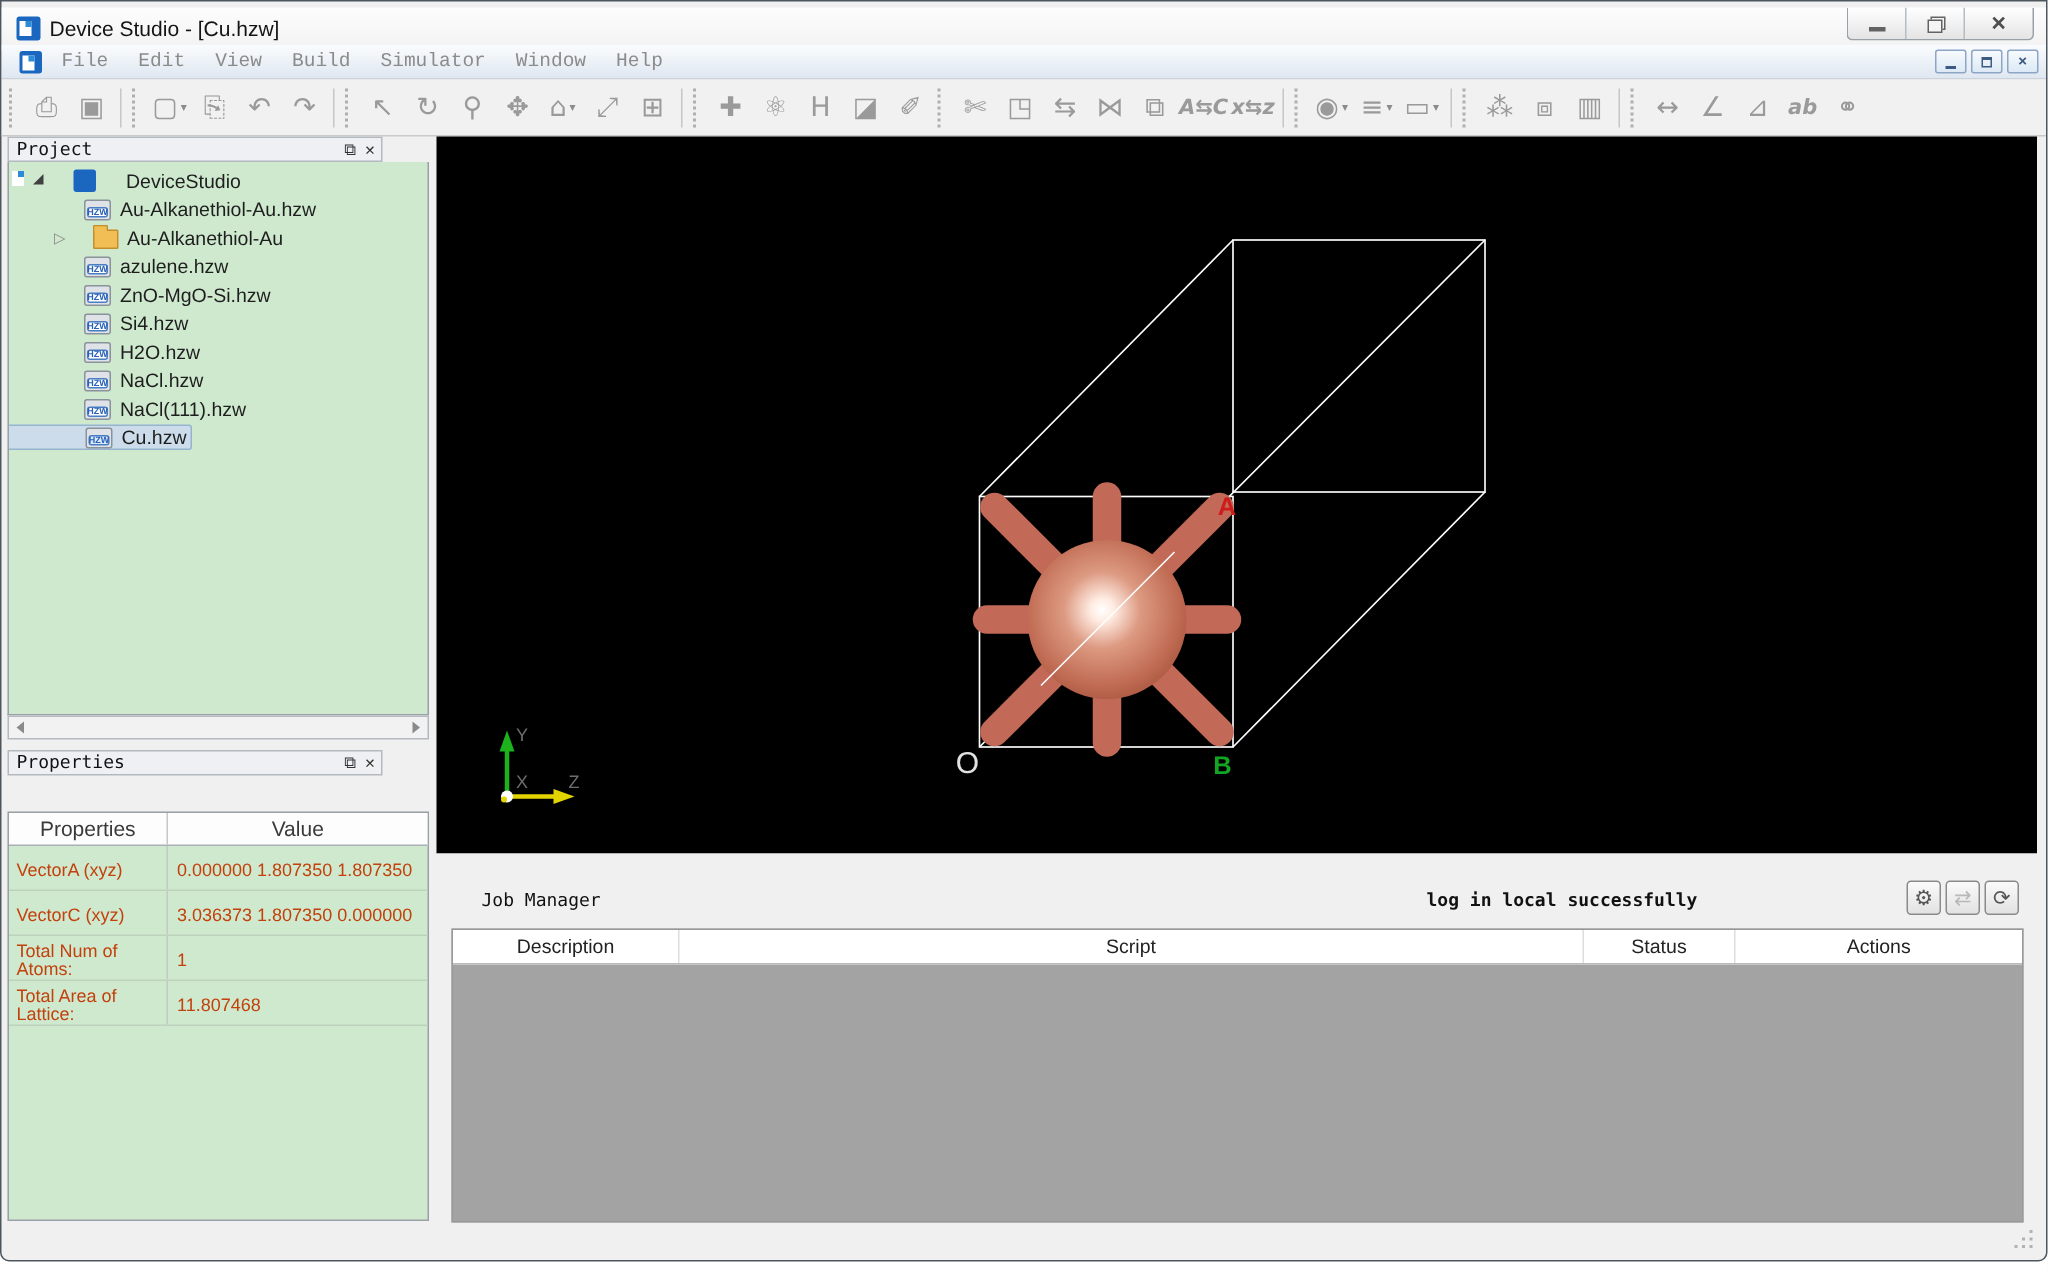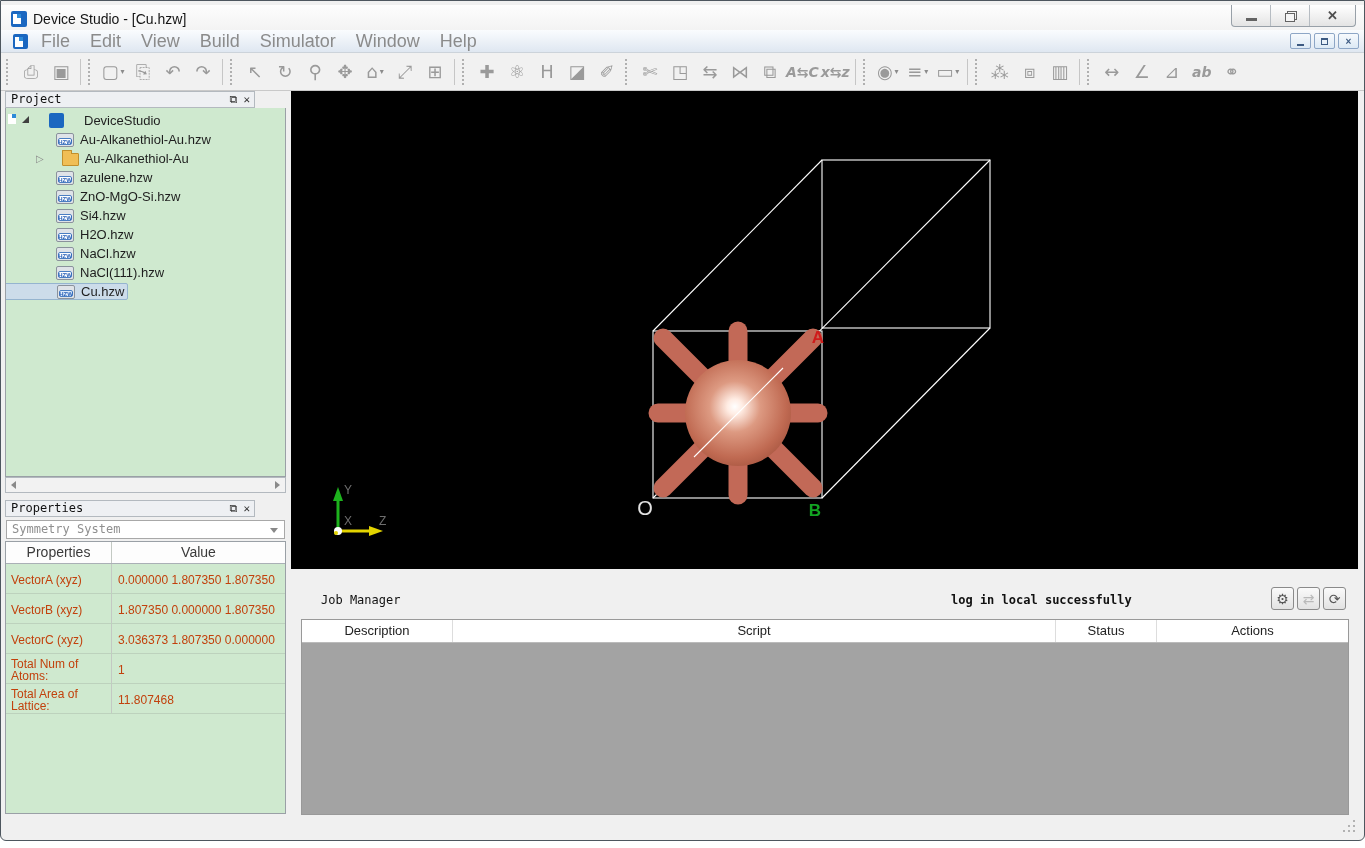--- a/index.html
+++ b/index.html
@@ -24,21 +24,21 @@
   .glyph-restore { width:10px; height:9px; position:relative; }
   .glyph-restore::before { content:""; position:absolute; left:2px; top:0; width:8px; height:7px; border:1px solid #636363; }
   .glyph-restore::after { content:""; position:absolute; left:0; top:2px; width:8px; height:7px; border:1px solid #636363; background:#f5f5f5; }
   .glyph-close { font-size:13px; color:#4e4e4e; font-weight:bold; }
 
   
   .menubar { position:absolute; left:0; top:29px; width:100%; height:23px;
              background:linear-gradient(#fafcfe,#dfe7f1); border-bottom:1px solid #ccd3da; }
   .menubar .app-logo { left:12px; top:4px; width:15px; height:15px; }
   .menu-items { position:absolute; left:30px; top:0; height:23px; display:flex; }
-  .menu-item { padding:0 10px; line-height:22px; font-size:18px; color:#8b8b8b; }
+  .menu-item { padding:0 10px; line-height:22px; font-size:13px; color:#8b8b8b;font-family:Liberation Mono, monospace; }
   .mdi-controls { position:absolute; right:5px; top:3px; display:flex; gap:3px; }
   .mdi-btn { width:21px; height:16px; border:1px solid #8da6c6; border-radius:2px;
              background:linear-gradient(#f7fafd,#dcе9f5); background:linear-gradient(#f7fafd,#dce9f5);
              display:flex; align-items:center; justify-content:center; }
   .mdi-min { width:7px; height:2px; background:#3c5a82; margin-top:7px; }
   .mdi-restore { width:7px; height:7px; border:1px solid #3c5a82; border-top-width:2px; }
   .mdi-close { font-size:10px; color:#3c5a82; font-weight:bold; }
 
   
   .toolbar { position:absolute; left:0; top:52px; width:100%; height:38px; background:#f1f1f1;
@@ -405,37 +405,29 @@
     <span class="scroll-arrow scroll-right"></span>
   </div>
 
   <div class="panel-title properties-title">
     <span>Properties</span>
     <span class="panel-btns">
       <span class="panel-btn">⧉</span>
       <span class="panel-btn">✕</span>
     </span>
   </div>
-  <div class="symmetry-select">
-    <span>Symmetry System</span>
-    <span class="select-caret"></span>
-  </div>
   <div class="prop-table">
     <div class="prop-head">
       <span class="c1">Properties</span>
       <span class="c2">Value</span>
     </div>
     <div id="prop-body">
         <div class="prop-row">
           <div class="c1">VectorA (xyz)</div>
           <div class="c2">0.000000 1.807350 1.807350</div>
-        </div>
-        <div class="prop-row">
-          <div class="c1">VectorB (xyz)</div>
-          <div class="c2">1.807350 0.000000 1.807350</div>
         </div>
         <div class="prop-row">
           <div class="c1">VectorC (xyz)</div>
           <div class="c2">3.036373 1.807350 0.000000</div>
         </div>
         <div class="prop-row">
           <div class="c1">Total Num of Atoms:</div>
           <div class="c2">1</div>
         </div>
         <div class="prop-row">

